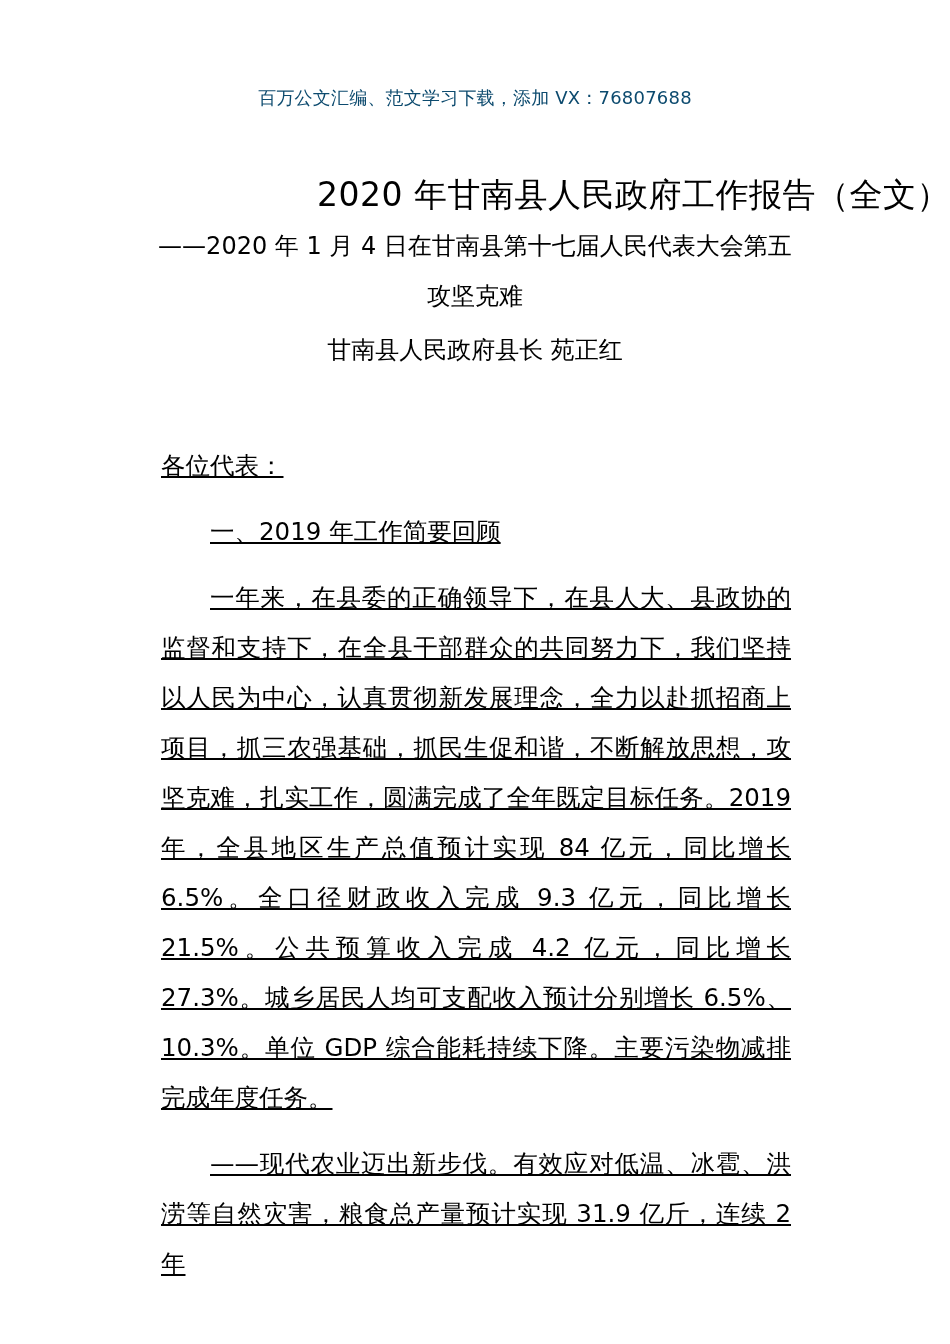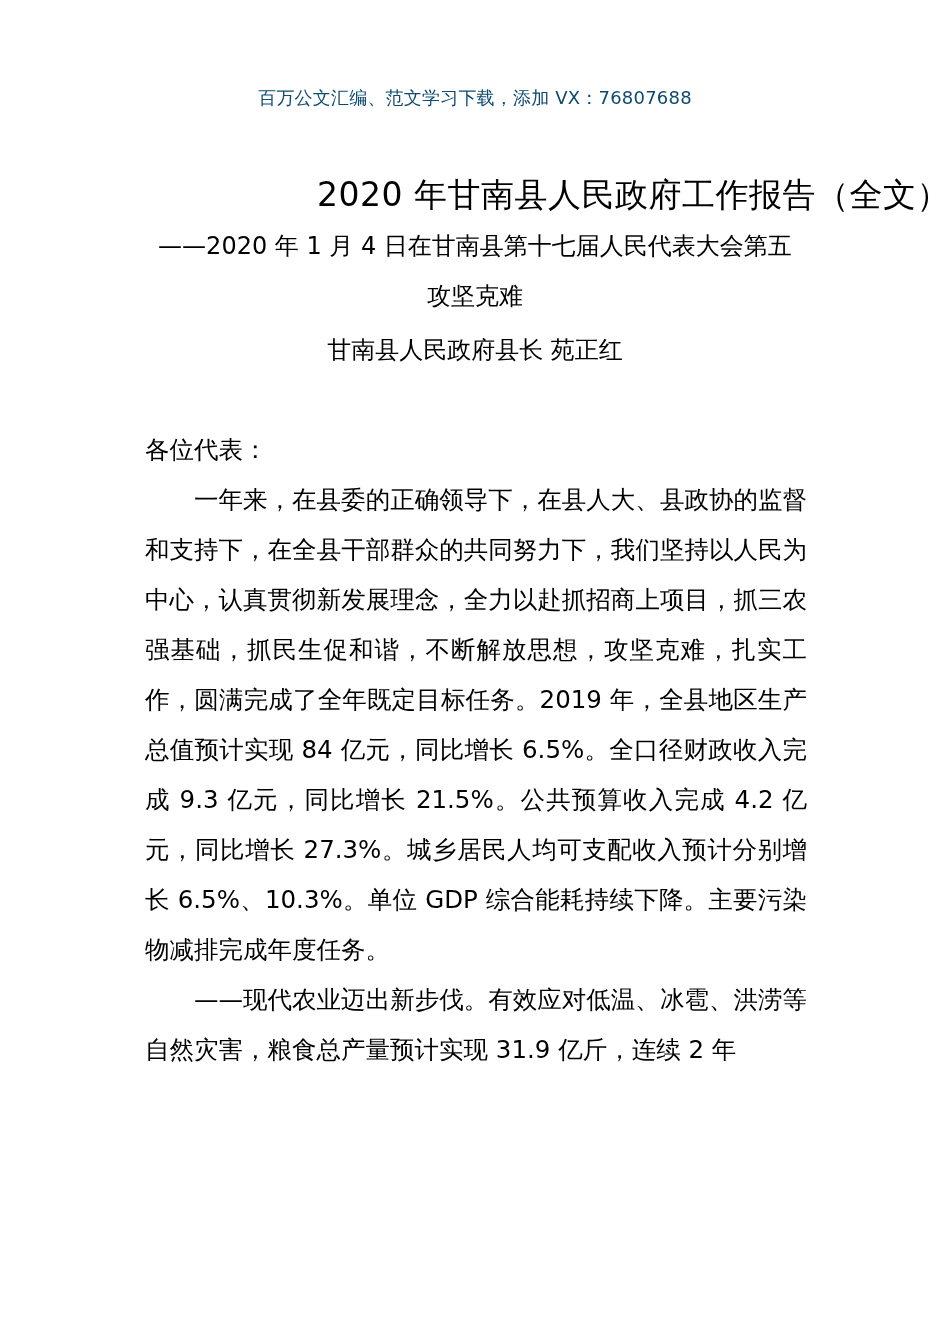--- a/index.html
+++ b/index.html
@@ -50,34 +50,36 @@
     .body-text {
       position: absolute;
       left: 145px;
       width: 662px;
       top: 425px;
       font-size: 24.5px;
       line-height: 50px;
       text-align: justify;
     }
     .body-text p {
-      margin: 0;
+      margin: 16px;
+      text-decoration: underline;
     }
     .indent {
       text-indent: 49px;
     }
   </style>
 </head>
 <body>
 
 <div class="banner">百万公文汇编、范文学习下载，添加 VX：76807688</div>
 
 <div class="title">2020 年甘南县人民政府工作报告（全文）</div>
 
 <div class="subtitle-line sub1">——2020 年 1 月 4 日在甘南县第十七届人民代表大会第五</div>
 <div class="subtitle-line sub2">攻坚克难</div>
 <div class="subtitle-line sub3">甘南县人民政府县长  苑正红</div>
 
 <div class="body-text">
   <p>各位代表：</p>
+  <p class="indent">一、2019 年工作简要回顾</p>
   <p class="indent">一年来，在县委的正确领导下，在县人大、县政协的监督和支持下，在全县干部群众的共同努力下，我们坚持以人民为中心，认真贯彻新发展理念，全力以赴抓招商上项目，抓三农强基础，抓民生促和谐，不断解放思想，攻坚克难，扎实工作，圆满完成了全年既定目标任务。2019 年，全县地区生产总值预计实现 84 亿元，同比增长 6.5%。全口径财政收入完成 9.3 亿元，同比增长 21.5%。公共预算收入完成 4.2 亿元，同比增长 27.3%。城乡居民人均可支配收入预计分别增长 6.5%、10.3%。单位 GDP 综合能耗持续下降。主要污染物减排完成年度任务。</p>
   <p class="indent">——现代农业迈出新步伐。有效应对低温、冰雹、洪涝等自然灾害，粮食总产量预计实现 31.9 亿斤，连续 2 年</p>
 </div>
 
 </body></html>

